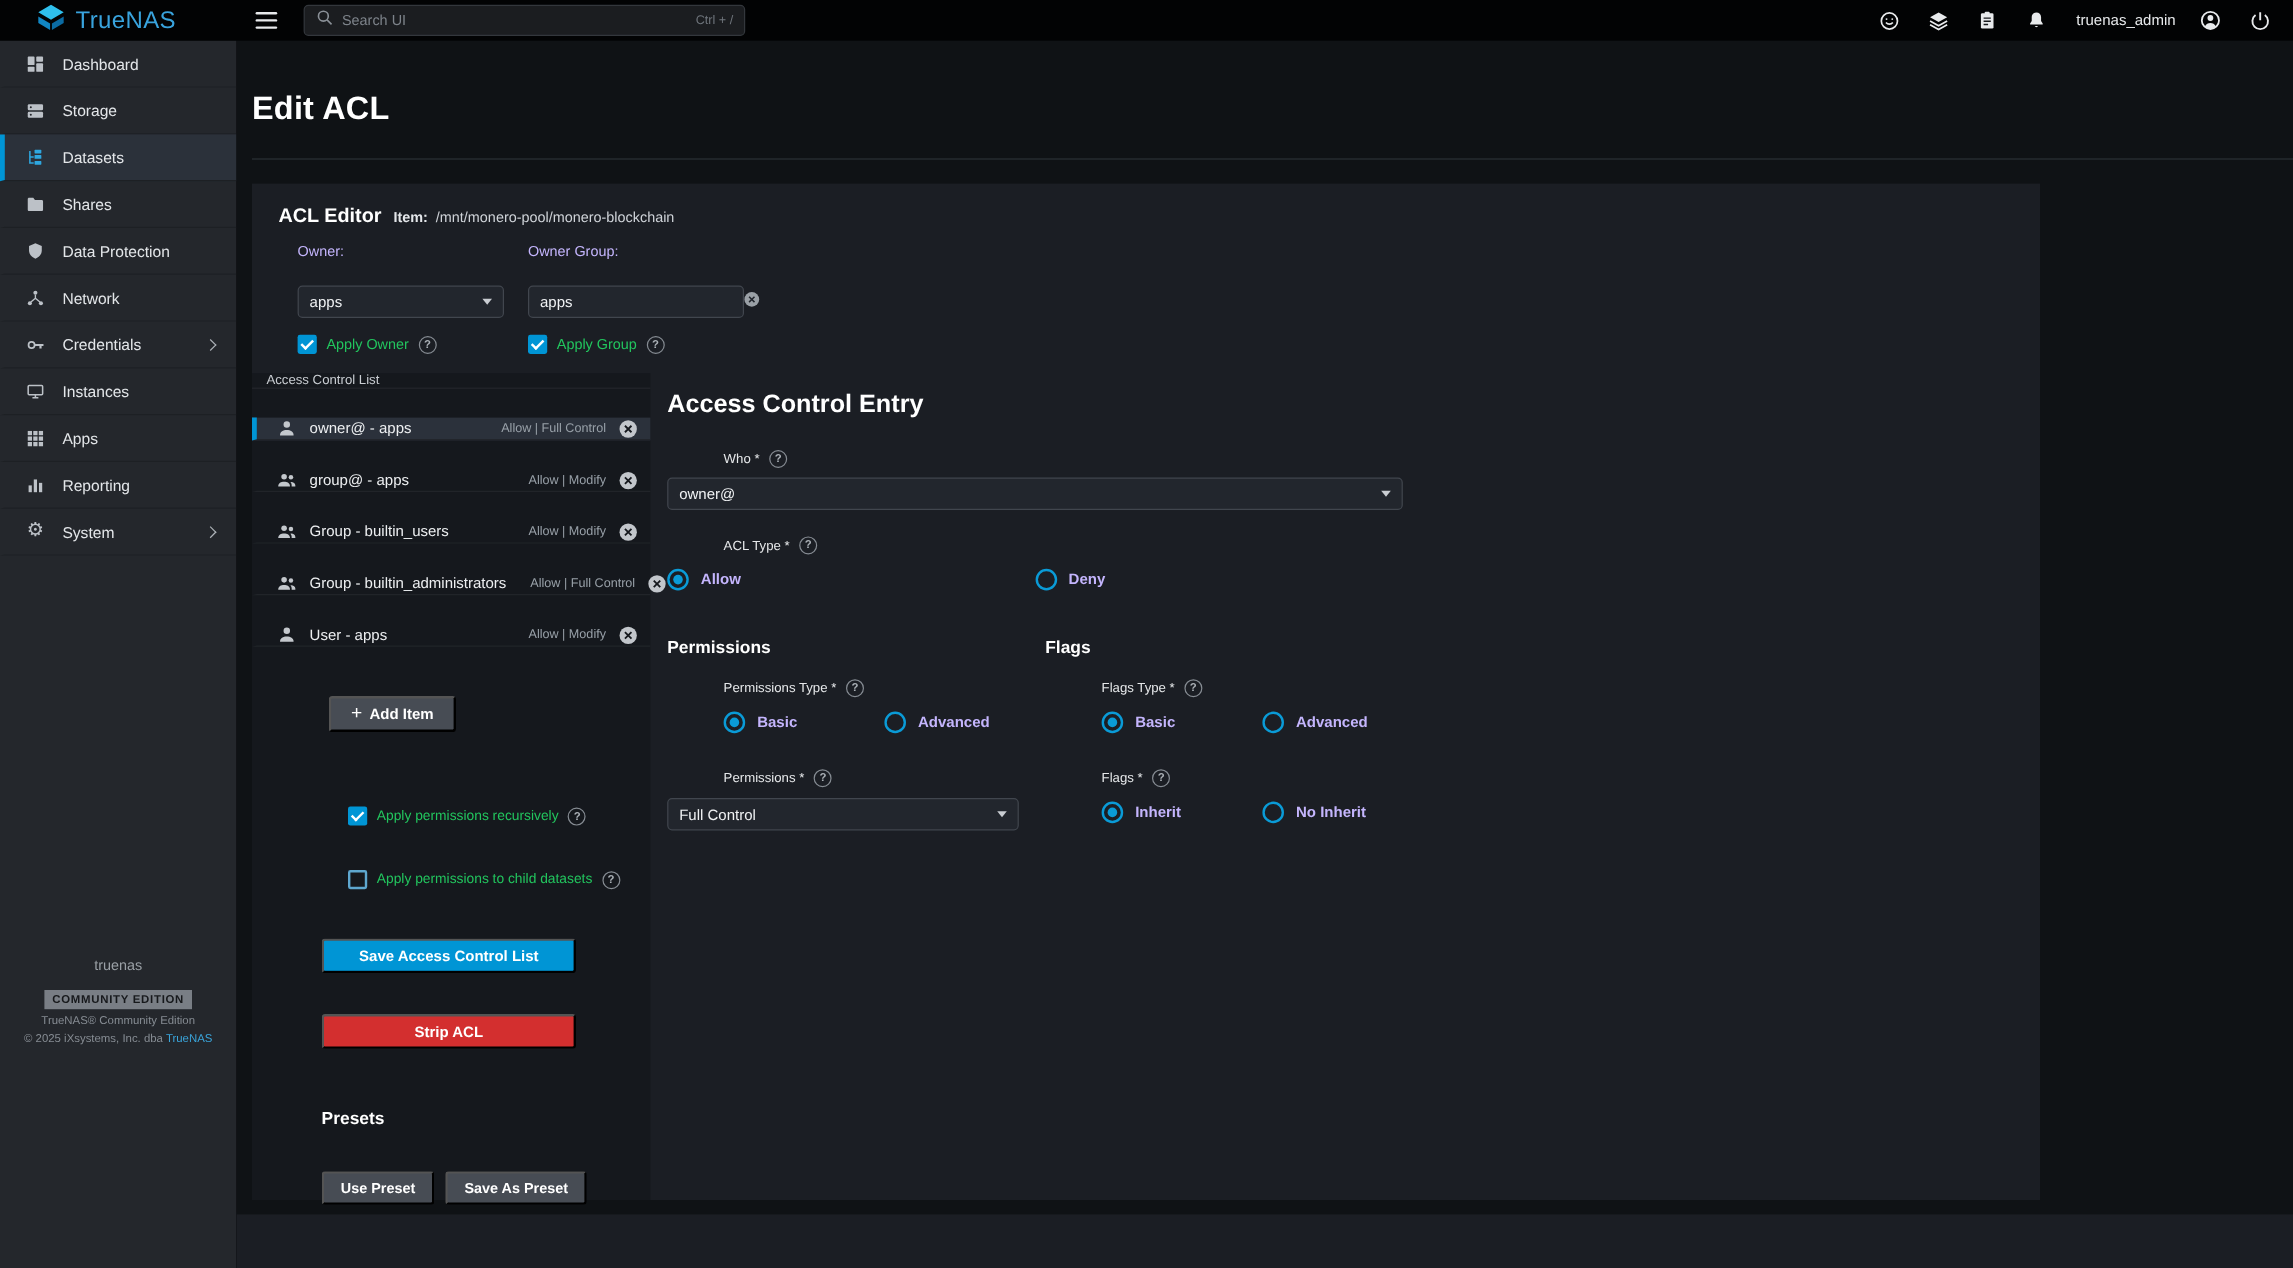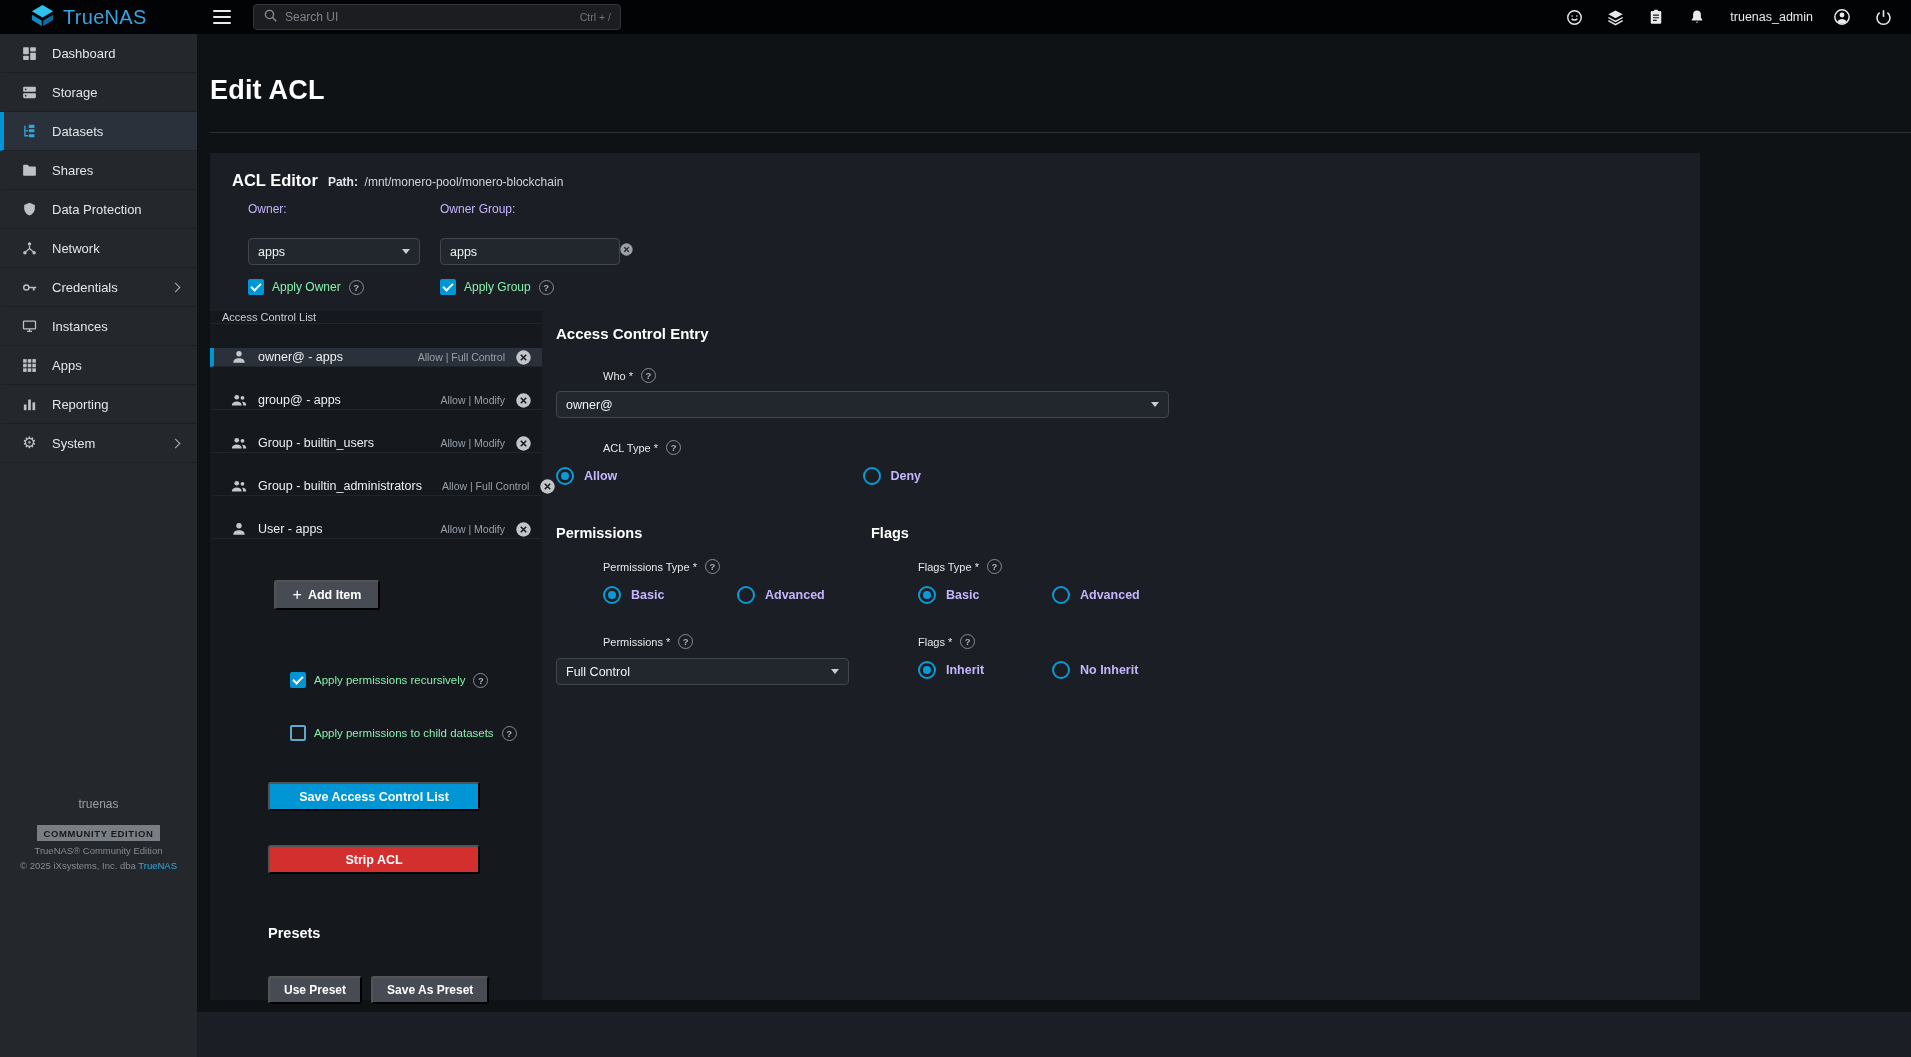--- a/index.html
+++ b/index.html
@@ -64,21 +64,21 @@
   .w-owner { width:172px; } .w-group { width:180px; }
   .apply-row { display:flex; margin-top:14px; margin-left:16px; }
   .apply-cell { display:flex; align-items:center; gap:8px; width:192px; }
   .apply-cell + .apply-cell { width:auto; }
 
   
   .cb { width:16px; height:16px; border-radius:2px; position:relative; flex:0 0 16px; cursor:pointer; }
   .cb.checked { background:#0095d5; }
   .cb.checked::after { content:""; position:absolute; left:3px; top:3.5px; width:8px; height:4px; border-left:2px solid #fff; border-bottom:2px solid #fff; transform:rotate(-45deg); }
   .cb.unchecked { border:2px solid #5ea7cf; background:transparent; }
-  .cb-label { font-size:12px; color:#86efac; white-space:nowrap; }
+  .cb-label { font-size:12px; color:#22c55e; white-space:nowrap; }
 
   
   .help { width:15px; height:15px; border:1.5px solid #868c93; border-radius:50%; display:inline-flex; align-items:center; justify-content:center; flex:0 0 15px; cursor:pointer; }
   .help::after { content:"?"; font-size:9.5px; font-weight:700; color:#aab0b6; }
 
   
   .radio { width:18px; height:18px; border:2px solid #0a9bd7; border-radius:50%; position:relative; flex:0 0 18px; cursor:pointer; }
   .radio.checked::after { content:""; position:absolute; inset:3px; background:#0a9bd7; border-radius:50%; }
   .radio-cell { display:flex; align-items:center; gap:10px; }
   .radio-label { font-size:12.5px; color:#c4b5fd; font-weight:600; }
@@ -103,21 +103,21 @@
   .opt-row.second { margin-top:13px; }
   .opt-row .cb-label { font-size:11.5px; }
   .btn-save { margin:17px 0 0 58px; width:212px; height:29px; background:#0095d5; font-size:12.5px; }
   .btn-strip { margin:10px 0 0 58px; width:212px; height:29px; background:#d32f2f; font-size:12.5px; }
   .presets-heading { margin:27px 0 0 58px; font-size:14.5px; font-weight:700; }
   .preset-row { display:flex; gap:9px; margin:11px 0 0 58px; }
   .btn-preset { height:28px; padding:0 14px; background:#474c54; font-size:12px; font-weight:600; }
 
   
   .ace-col { flex:1; padding:14px 20px 0 14px; }
-  .ace-heading { font-size:15px; font-weight:700; }
+  .ace-heading { font-size:21px; font-weight:700; }
   .field-label { display:flex; align-items:center; gap:8px; font-size:11px; color:#e6e8ea;margin-left:47px; }
   .mt-who { margin-top:26px; }
   .sel-wide { width:613px; margin-top:8px; }
   .mt-acl { margin-top:22px; }
   .radio-row { display:flex; margin-top:12px; width:613px; }
   .radio-row .radio-cell { width:50%; }
   .pf-wrap { display:flex; margin-top:40px; }
   .pf-col { width:315px; flex:0 0 315px; }
   .pf-heading { font-size:14.5px; font-weight:700; }
   .pf-label { margin-top:18px; }
@@ -349,21 +349,21 @@
 
     <main class="main">
       <h1 class="page-title">Edit ACL</h1>
       <div class="title-divider"></div>
 
       <section class="card">
 
         <div class="card-top">
           <div class="ed-head-row">
             <span class="ed-heading">ACL Editor</span>
-            <span class="ed-path"><b>Path:</b>&nbsp;&nbsp;<span>/mnt/monero-pool/monero-blockchain</span></span>
+            <span class="ed-path"><b>Item:</b>&nbsp;&nbsp;<span>/mnt/monero-pool/monero-blockchain</span></span>
           </div>
           <div class="field-row">
             <div class="fgroup">
               <span class="flabel">Owner:</span>
               <div class="control w-owner">
                 <span class="val">apps</span>
                 <span class="caret"></span>
               </div>
             </div>
             <div class="fgroup">

